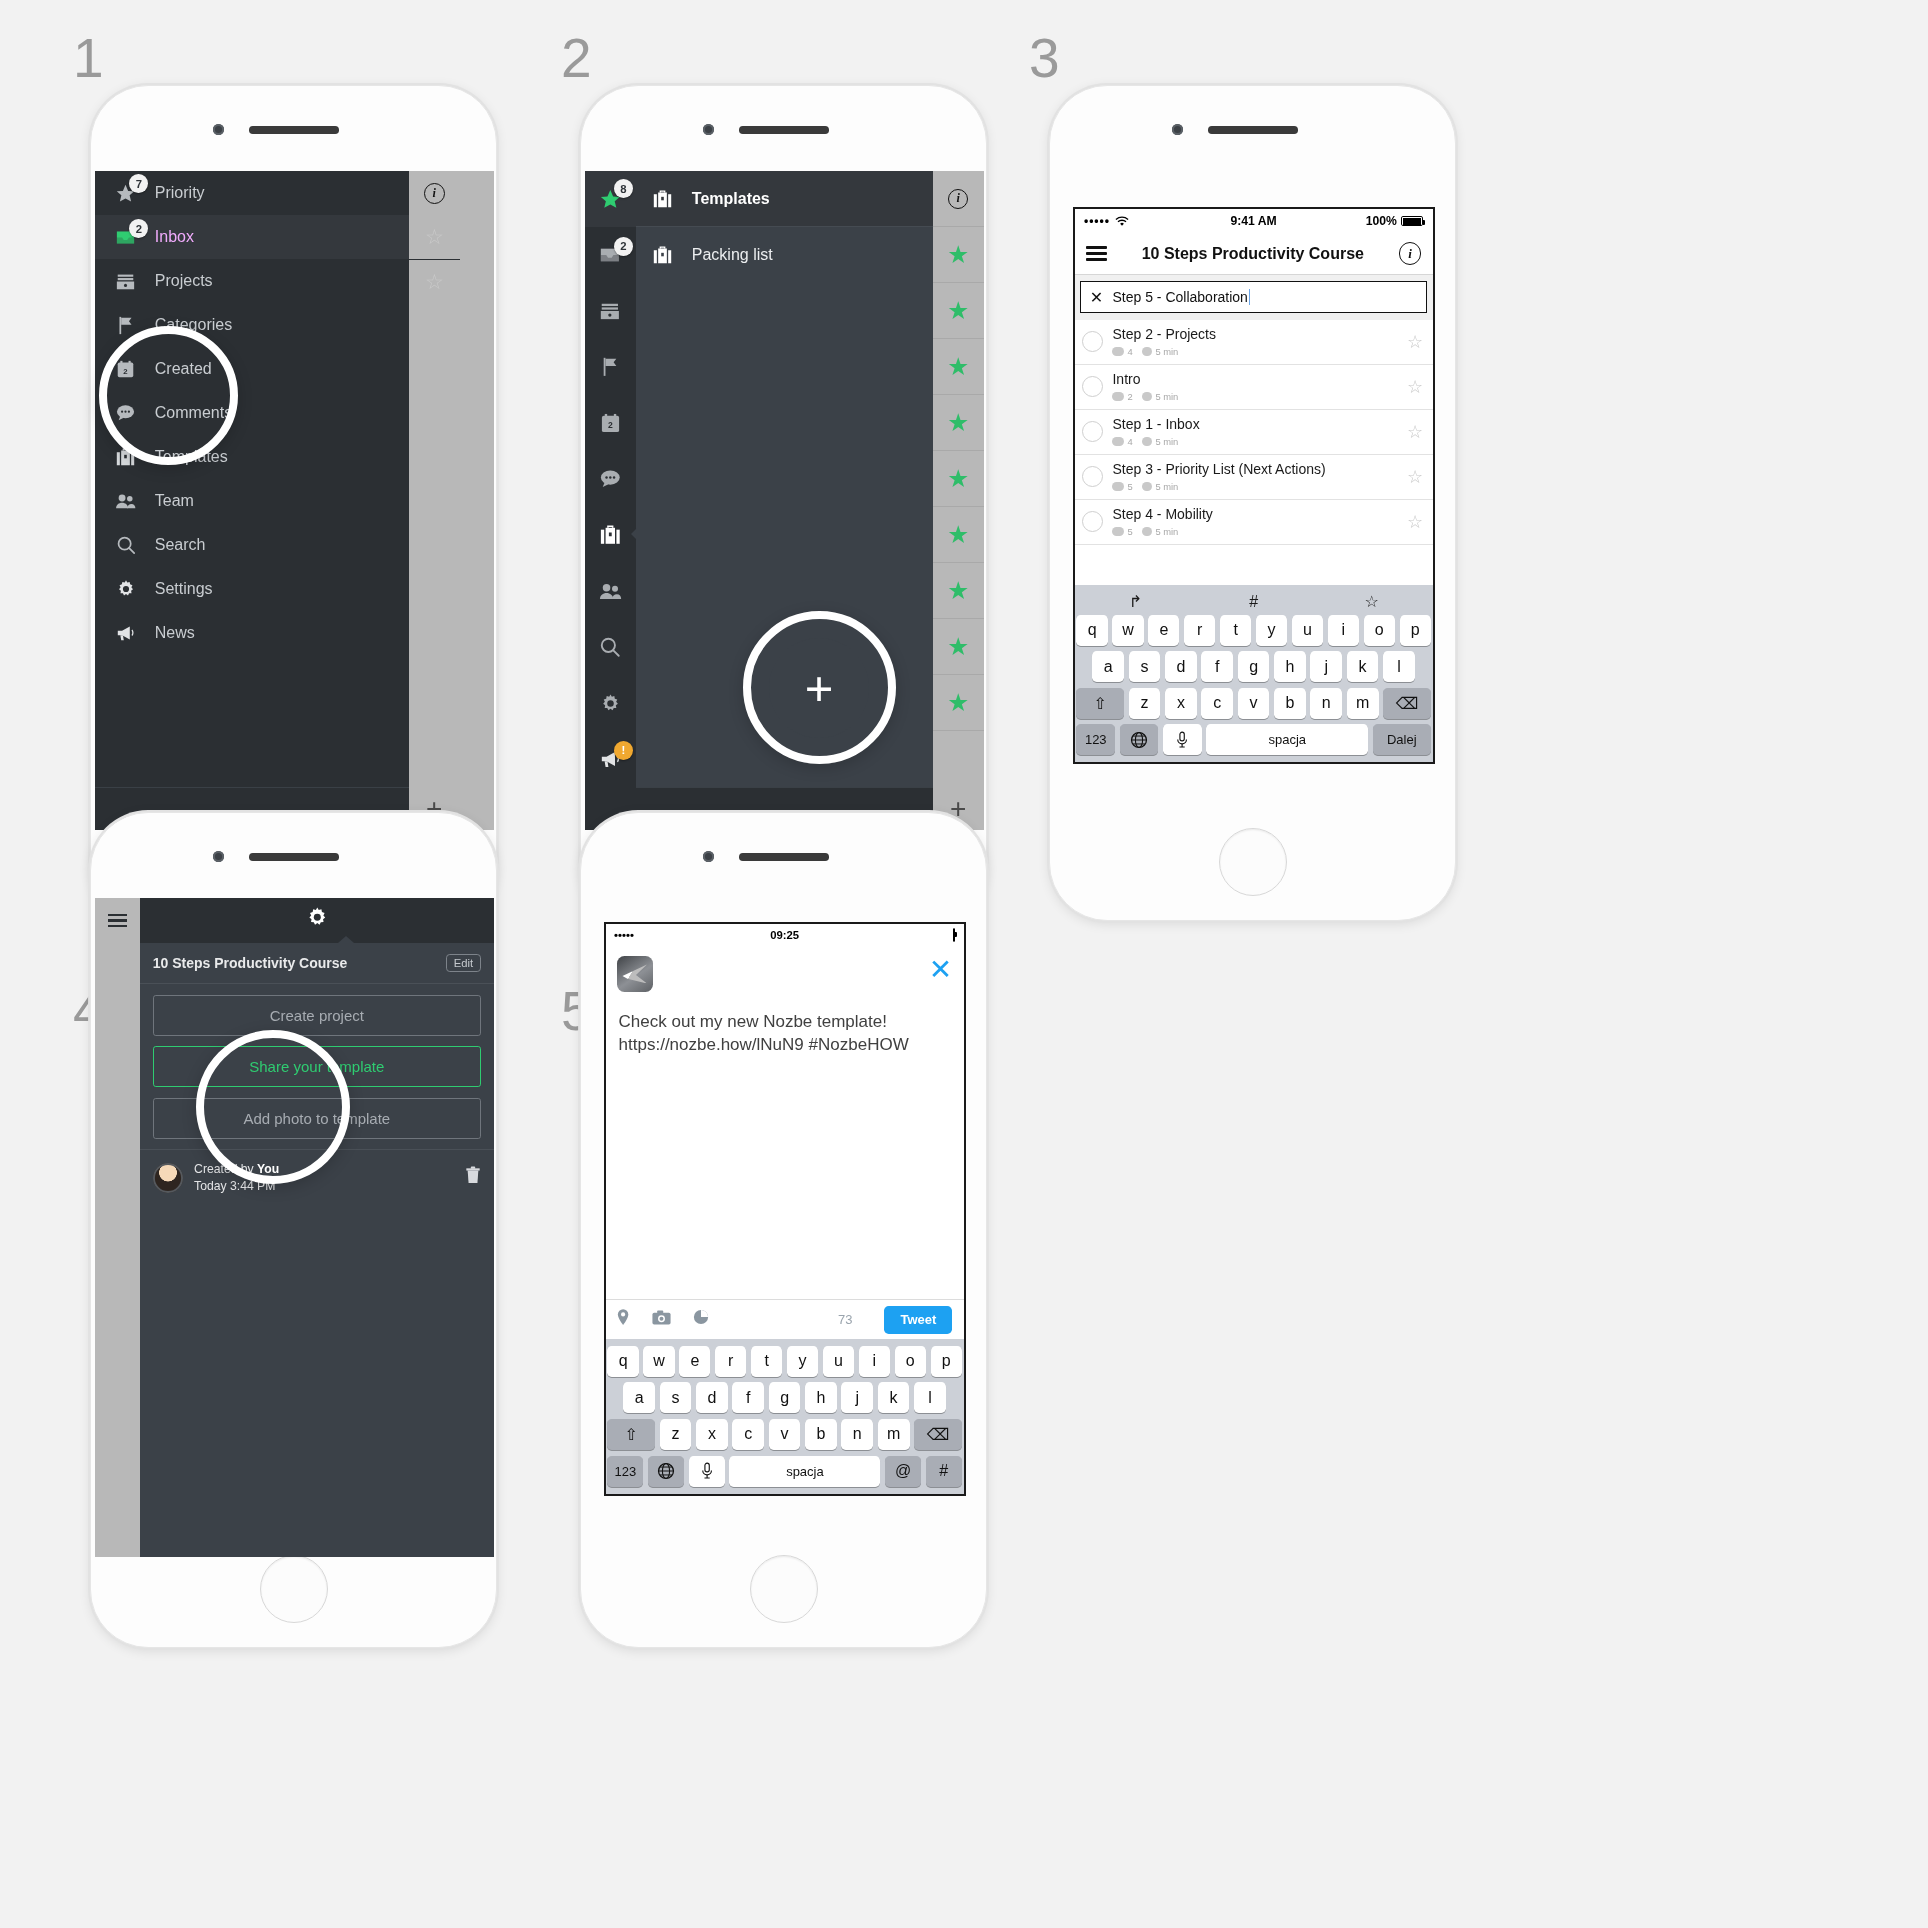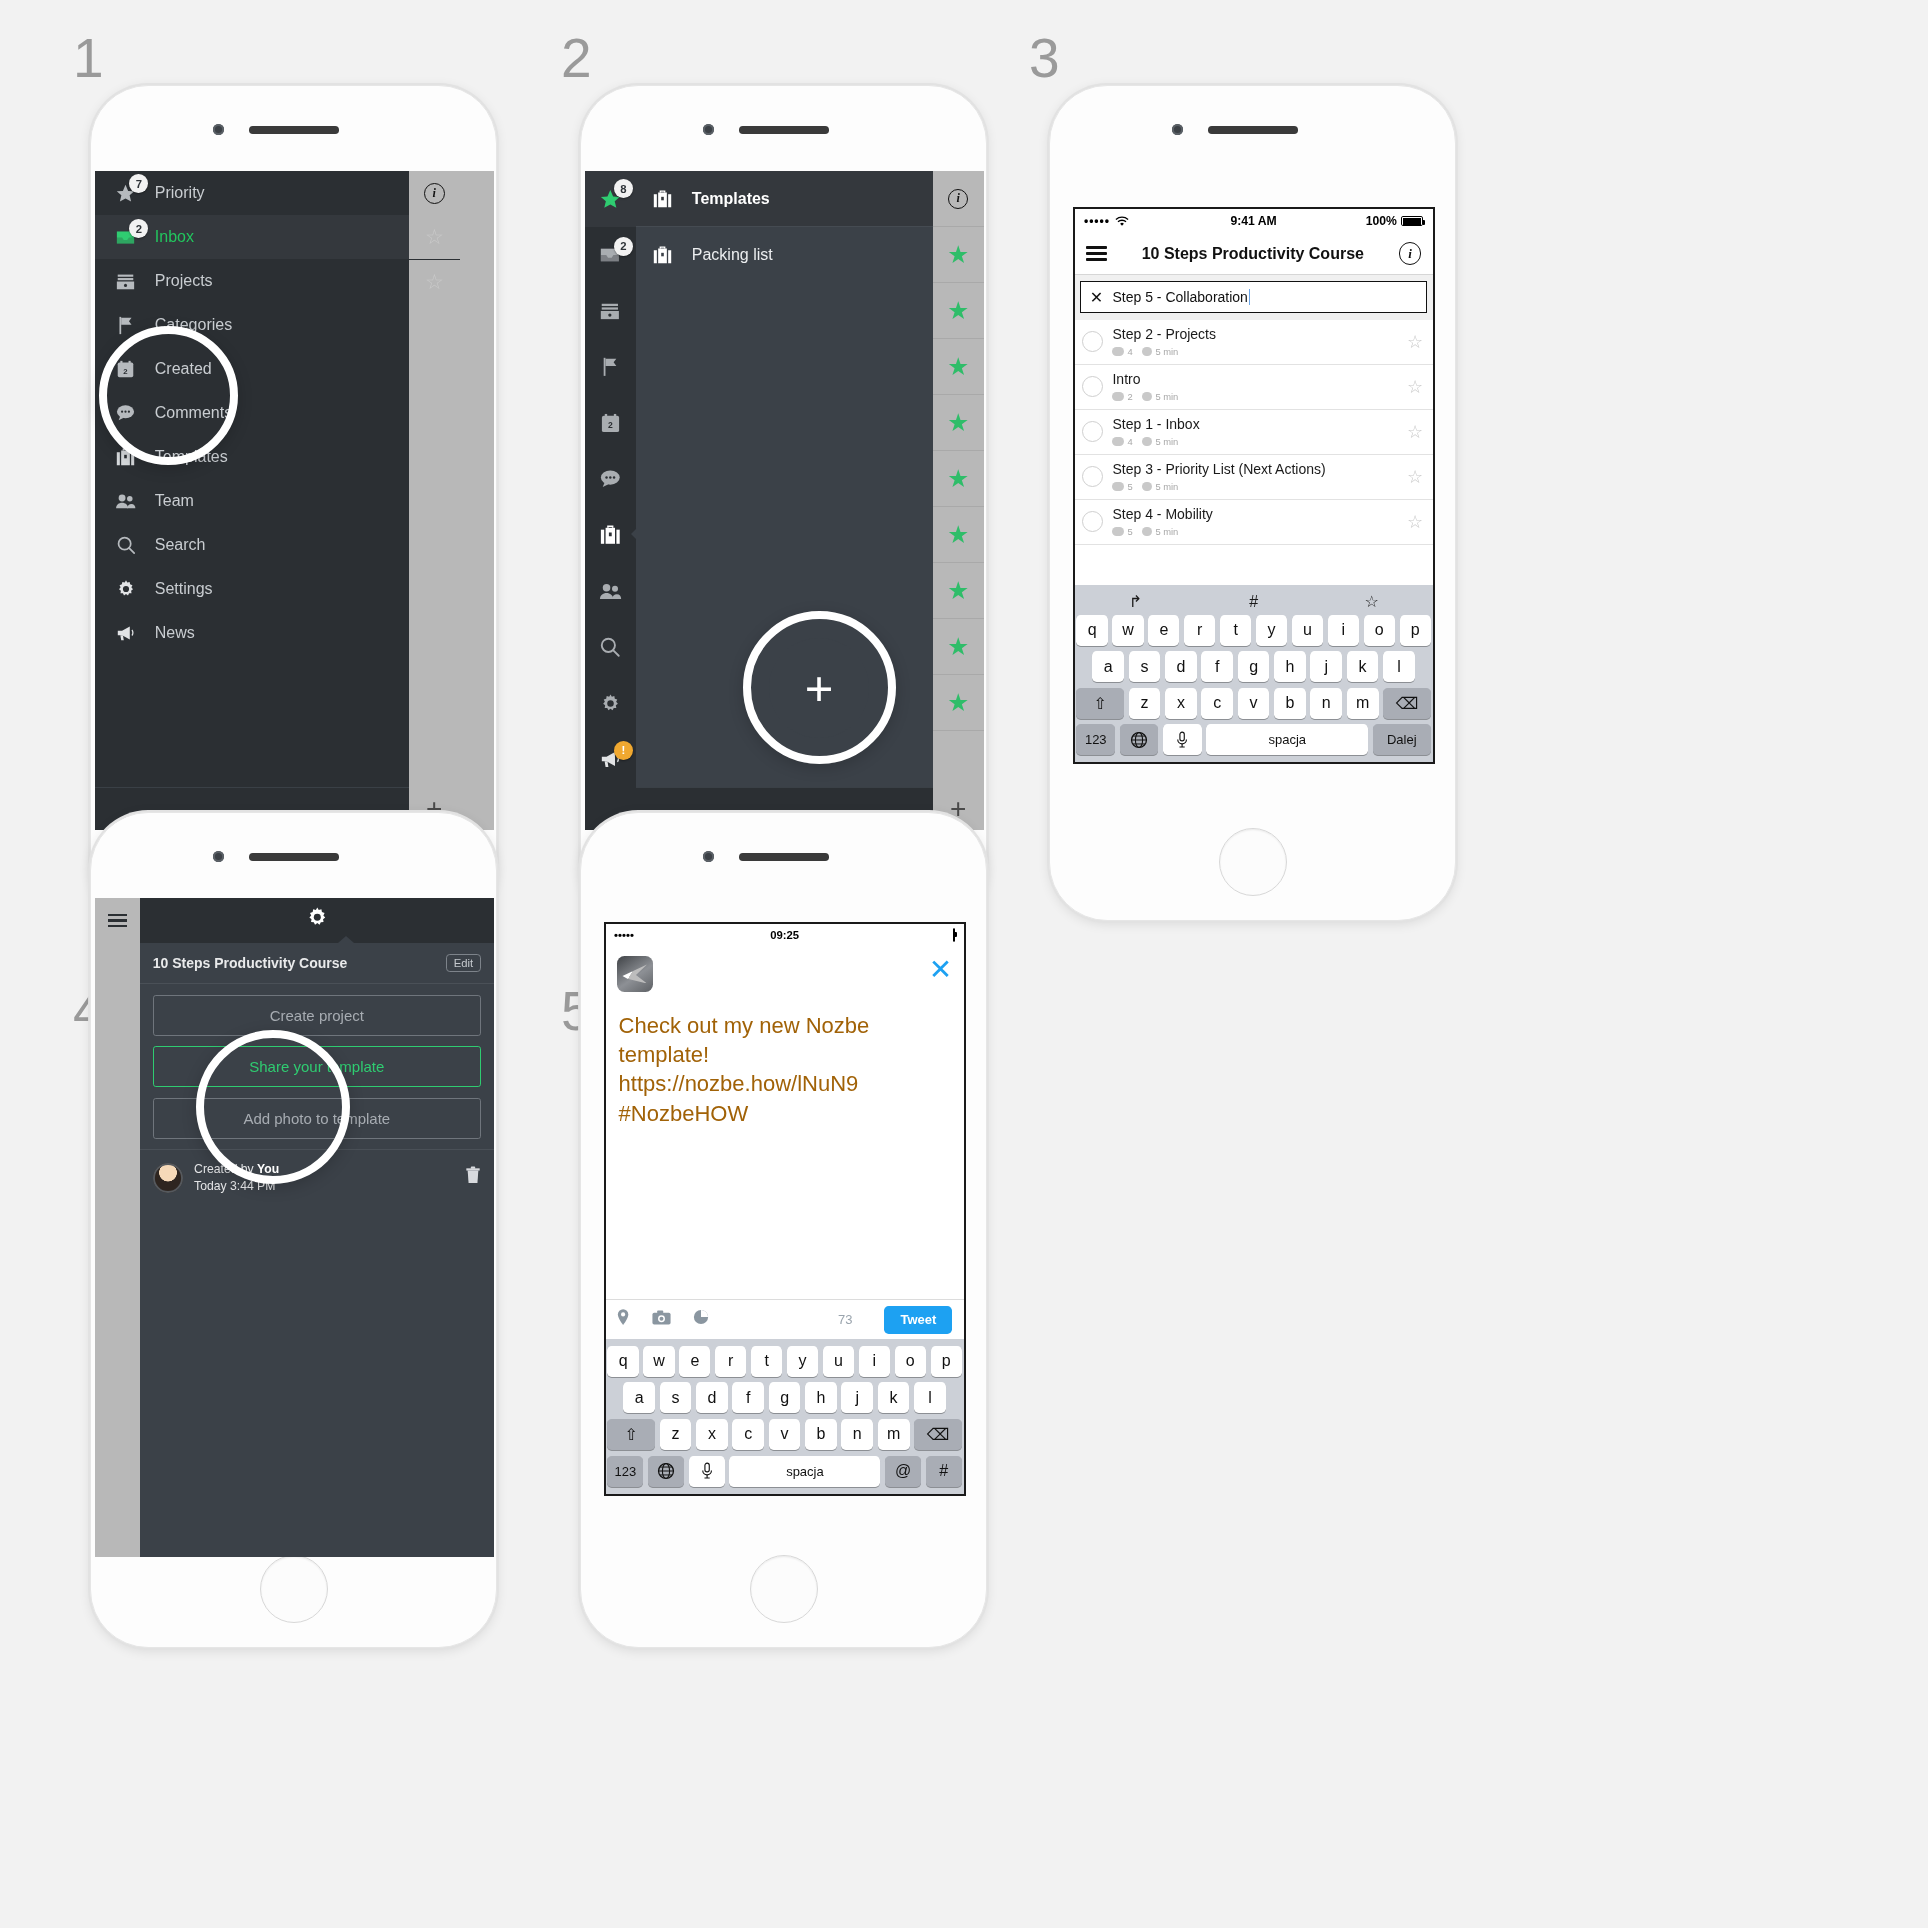--- a/index.html
+++ b/index.html
@@ -63,21 +63,21 @@
   .nz-panel { background: #3b4148; }
 
   .menu-row {
     display: flex; align-items: center;
     height: 44px;
     padding-left: 17px;
     color: #c9cdd1;
     font-size: 16px;
   }
   .menu-row.sel { background: #34383d; }
-  .menu-row.sel .menu-label { color: #22c55e; }
+  .menu-row.sel .menu-label { color: #f0abfc; }
   .menu-icon {
     width: 28px; display: flex; align-items: center; justify-content: center;
     position: relative; margin-right: 15px;
   }
   .menu-label { white-space: nowrap; }
 
   .badge {
     position: absolute; top: -8.5px; right: -8.5px;
     min-width: 19px; height: 19px; border-radius: 9.4px;
     background: #f2f2f2; color: #2f3439;
@@ -207,21 +207,21 @@
   .tw-head { display:flex; align-items:flex-start; padding:9.4px 11.3px 0 11.3px;}
   .tw-app {
     width:36px;height:36px;border-radius:7.5px;flex:none;
     background:linear-gradient(145deg,#3f4246,#8d9095 55%,#5d6064);
     position:relative; overflow:hidden;
   }
   .tw-app::after{content:"";position:absolute;left:5.6px;top:8.5px;width:24.5px;height:19px;
     background:linear-gradient(120deg,#fff 0 40%,#bdbdbd 41% 100%);
     clip-path: polygon(0% 60%, 100% 0%, 55% 55%, 100% 100%, 20% 75%);}
   .tw-close { margin-left:auto; color:#1da1f2; font-size:28px; font-weight:300; line-height:1;}
-  .tw-text { padding: 19px 13px 0 13px; font-size:22px; line-height:1.33; color:#a16207; }
+  .tw-text { padding: 19px 13px 0 13px; font-size:17px; line-height:1.33; color:#404040; }
   .tw-icon { color:#8a96a0; font-size:17px; }
   .tw-count { margin-left:auto; color:#9aa4ad; font-size:13px; margin-right:9.4px;}
   .tw-tweet { background:#1da1f2; color:#fff; font-size:13px; font-weight:700; border-radius:4.7px; padding:6.6px 16px;}
 </style>
 </head>
 <body>
 
 <div class="page">
 
   <div class="step-num" style="left:73px;  top:26px;">1</div>

